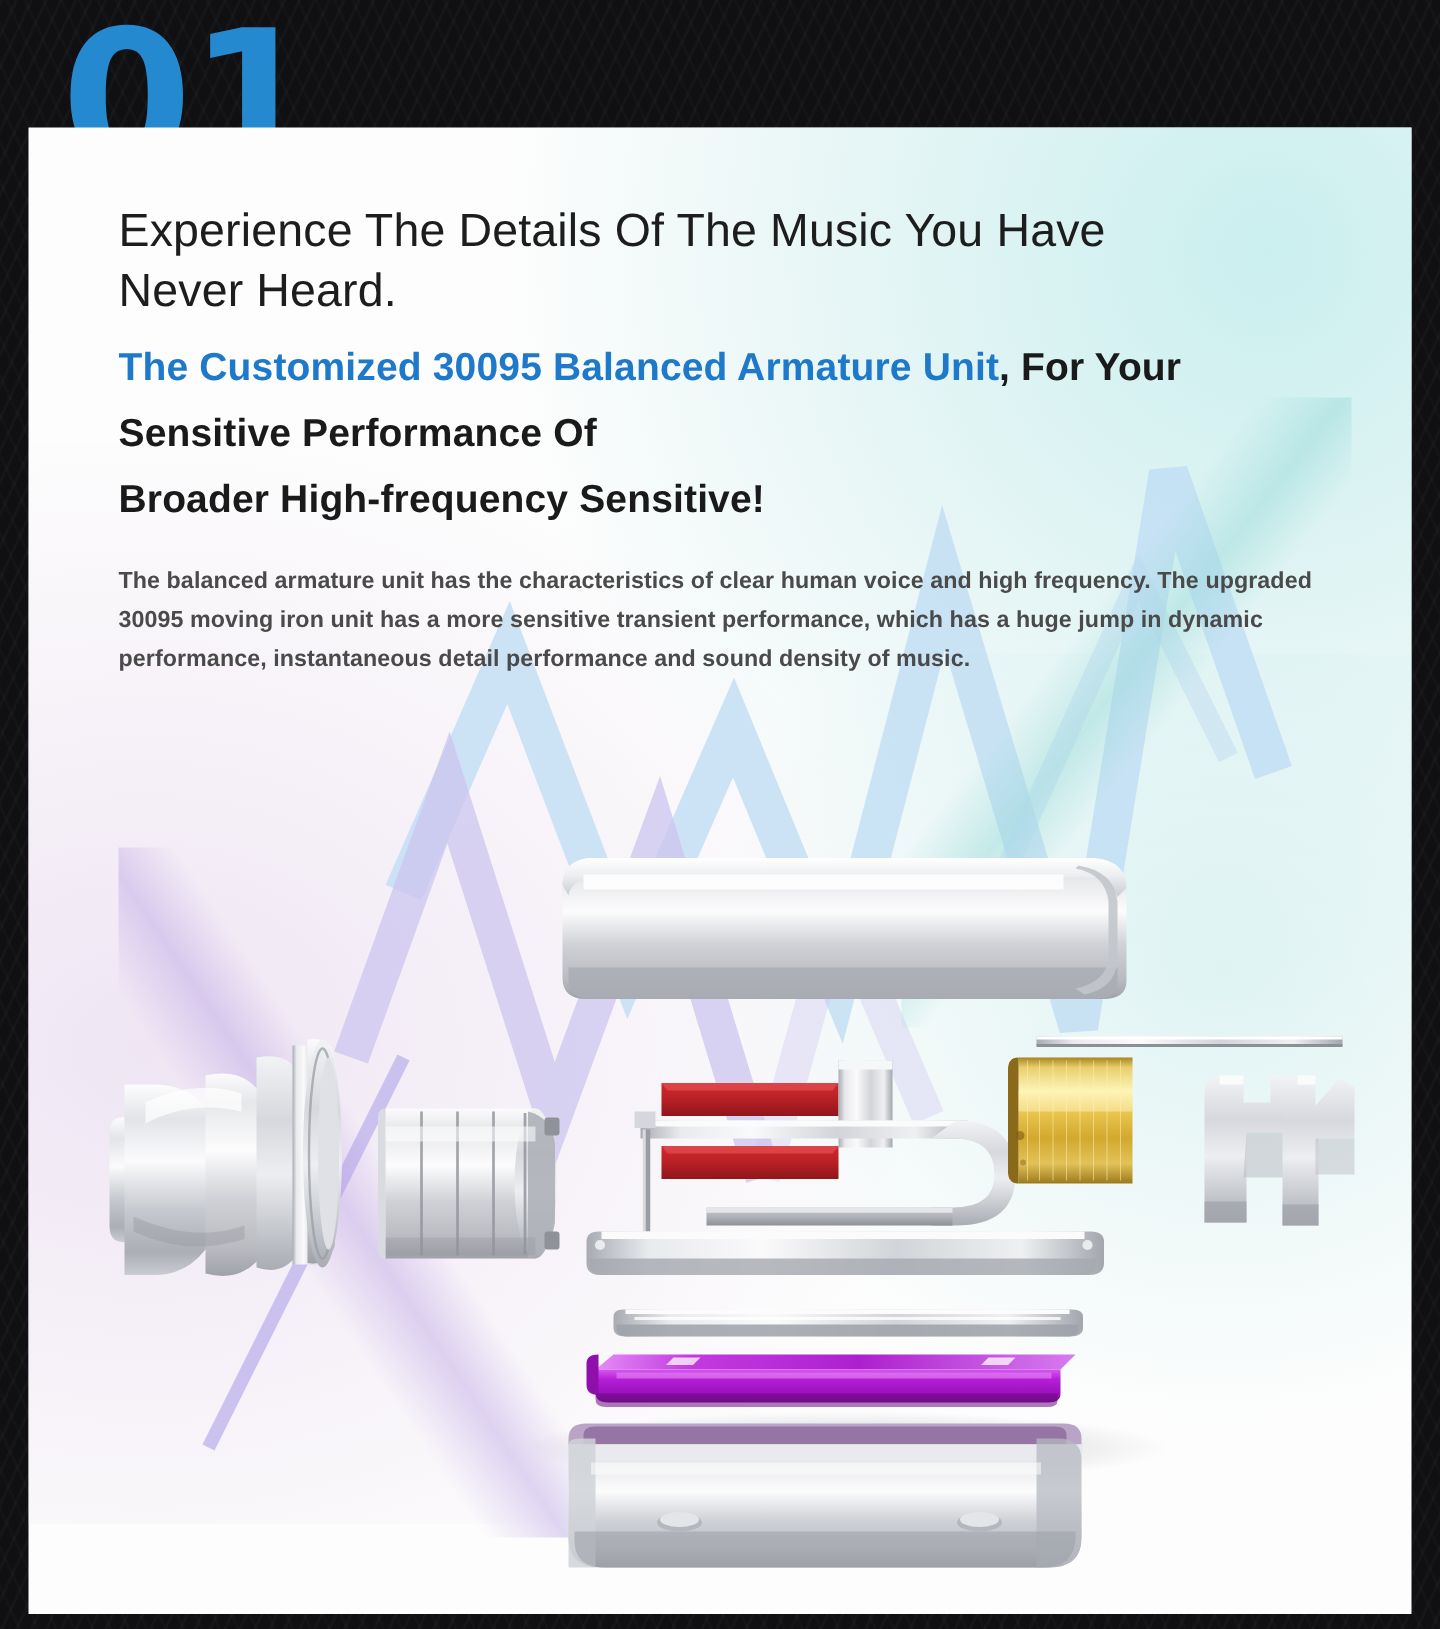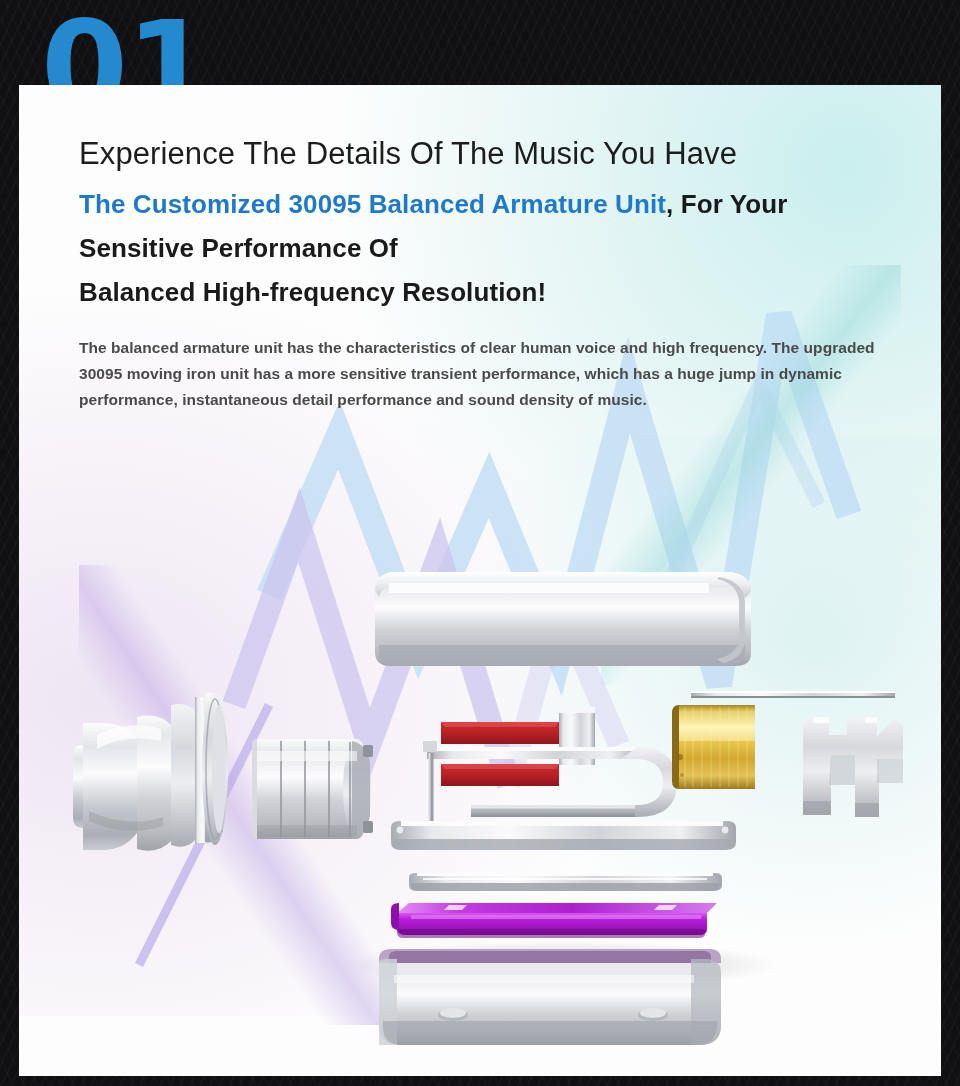--- a/index.html
+++ b/index.html
@@ -105,24 +105,25 @@
         <path d="M 640 520 L 740 300 L 800 420" stroke="#bcd9f2" stroke-width="14" opacity=".45"></path>
       </g>
     </svg>
 
     <div class="sheen"></div>
     <div class="sheen2"></div>
 
     <div class="text-wrap">
       <h1 class="head">
         <span>Experience The Details Of The Music You Have</span><br>
+        <span>Never Heard.</span>
       </h1>
       <div class="head2">
         <span class="blue">The Customized 30095 Balanced Armature Unit</span><span>, For Your Sensitive Performance Of</span><br>
-        <span>Balanced High-frequency Resolution!</span>
+        <span>Broader High-frequency Sensitive!</span>
       </div>
       <p class="body">The balanced armature unit has the characteristics of clear human voice and high frequency. The upgraded 30095 moving iron unit has a more sensitive transient performance, which has a huge jump in dynamic performance, instantaneous detail performance and sound density of music.</p>
     </div>
 
     <svg class="diagram" viewBox="0 0 922 991">
       <defs>
         <linearGradient id="steel-v" x1="0" y1="0" x2="0" y2="1">
           <stop offset="0%" stop-color="#fbfbfc"></stop>
           <stop offset="14%" stop-color="#e6e7ea"></stop>
           <stop offset="38%" stop-color="#fcfcfd"></stop>

